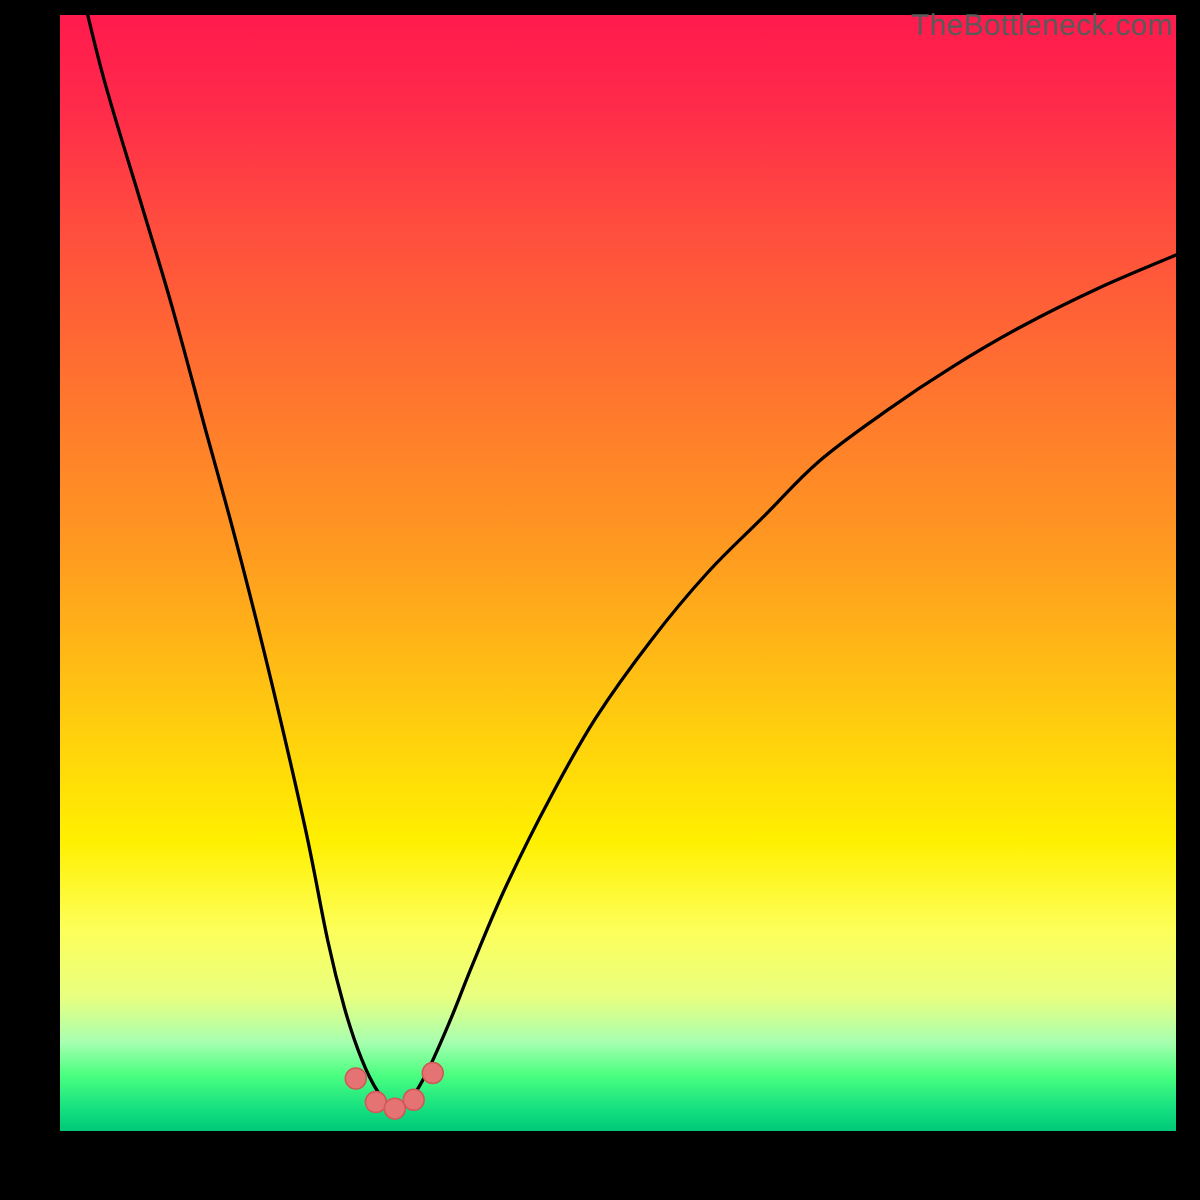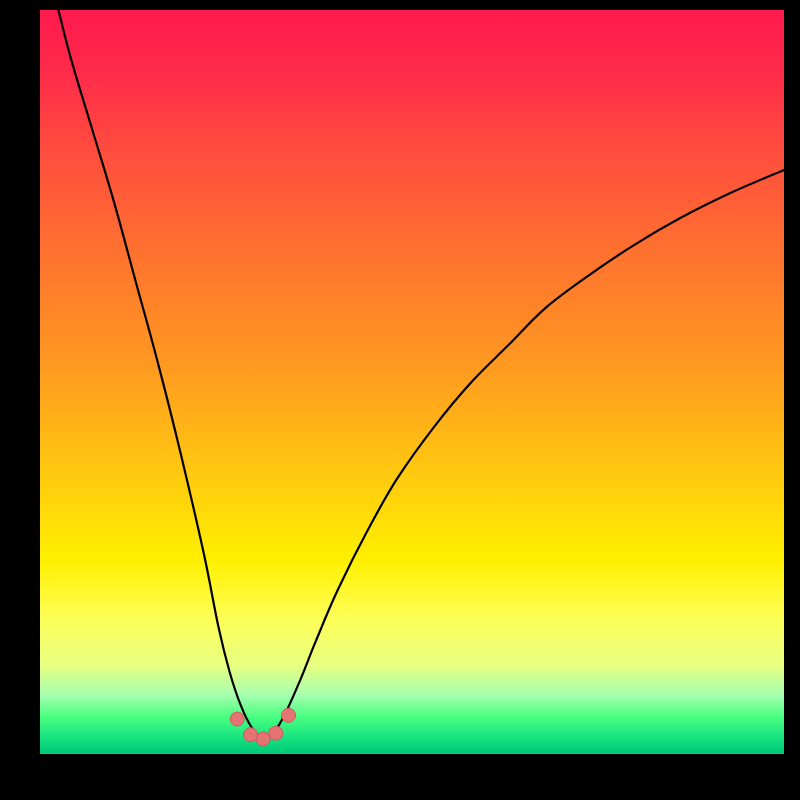--- a/index.html
+++ b/index.html
@@ -67,13 +67,14 @@
       </g>
       <g id="marker-layer">
           <circle cx="197.2" cy="709.0" r="7" fill="#e57373" stroke="#d05858" stroke-width="1"></circle>
           <circle cx="210.6" cy="724.7" r="7" fill="#e57373" stroke="#d05858" stroke-width="1"></circle>
           <circle cx="223.2" cy="729.1" r="7" fill="#e57373" stroke="#d05858" stroke-width="1"></circle>
           <circle cx="235.8" cy="723.2" r="7" fill="#e57373" stroke="#d05858" stroke-width="1"></circle>
           <circle cx="248.5" cy="705.3" r="7" fill="#e57373" stroke="#d05858" stroke-width="1"></circle>
         </g>
     </svg>
   </div>
+  <div class="watermark">TheBottleneck.com</div>
 </div>
 
 </body></html>

